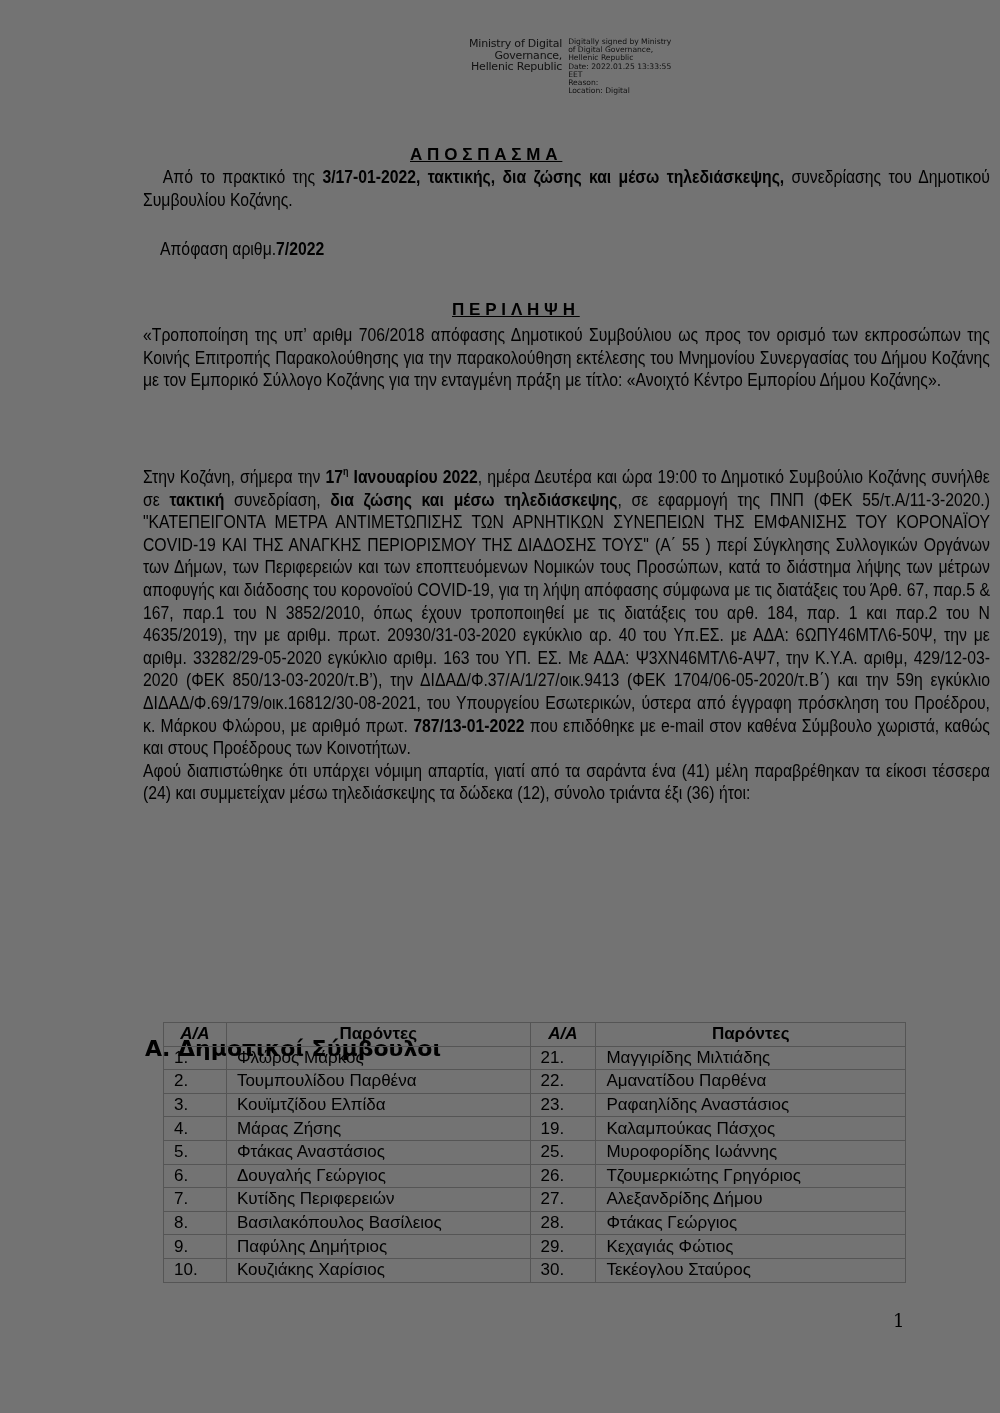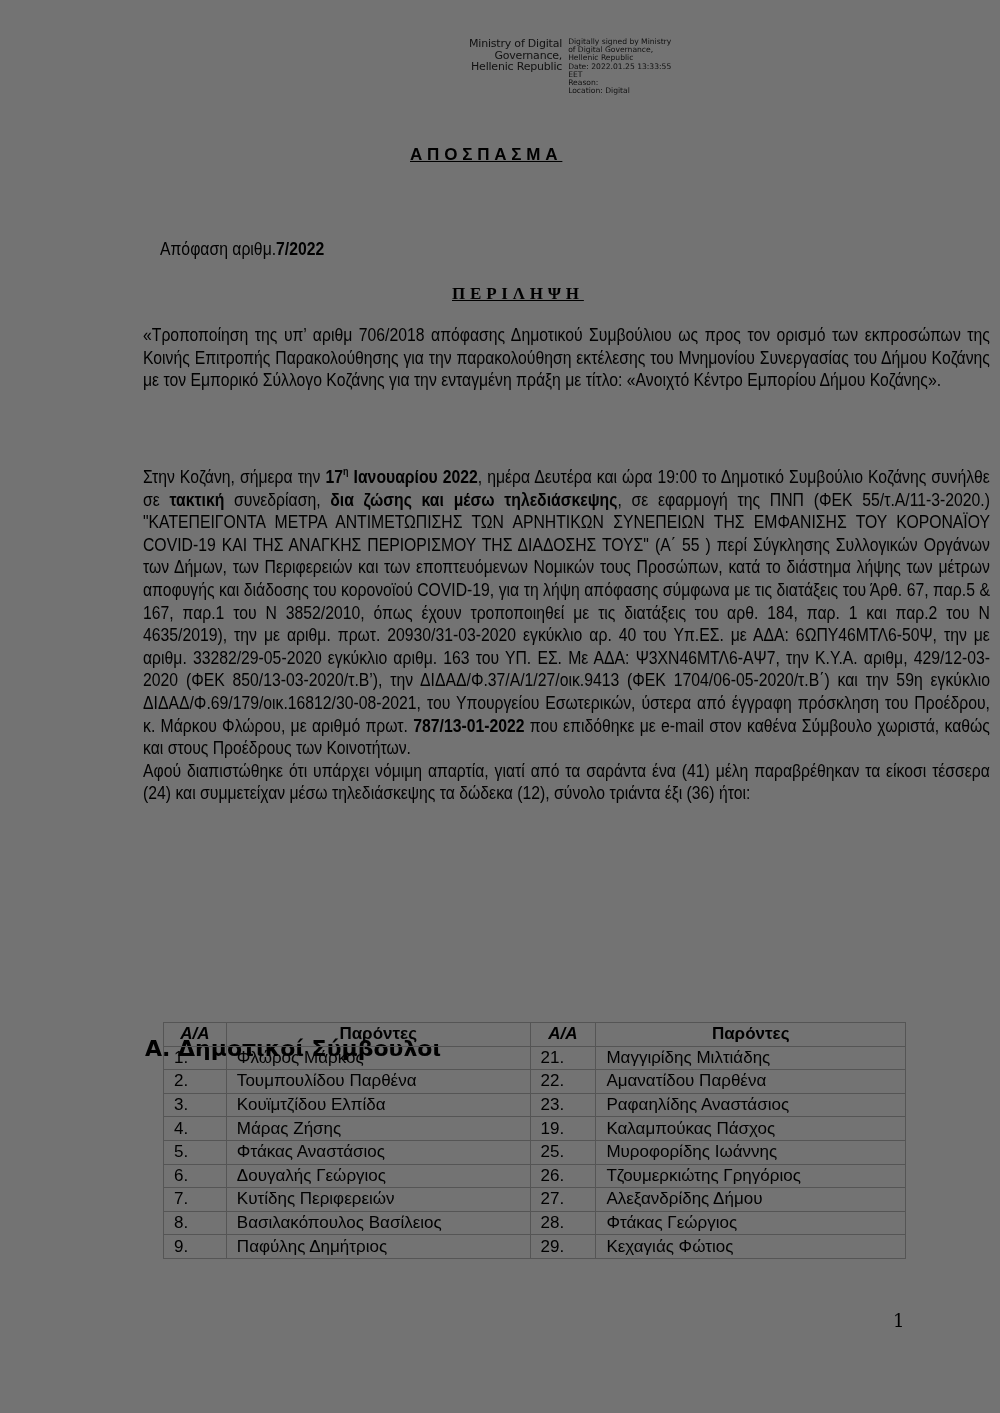--- a/index.html
+++ b/index.html
@@ -7,21 +7,21 @@
   .page { position: absolute; left: 0; top: 0; width: 1000px; height: 1413px; background: #737373; }
 
   .sig { position: absolute; left: 469px; top: 38px; display: flex; gap: 6px; }
   .sig-left { font-family: "DejaVu Sans", sans-serif; font-size: 11px; line-height: 11.5px; text-align: right; color: #111; letter-spacing: -0.2px; }
   .sig-right { font-family: "DejaVu Sans", sans-serif; font-size: 7.6px; line-height: 8.2px; color: #111; }
 
   .body-text { font-family: "Liberation Sans", sans-serif; font-size: 17.5px; line-height: 22.6px; transform: scaleX(0.9); transform-origin: left top; }
   .block { position: absolute; left: 143px; width: 847px; text-align: justify; }
   .title { position: absolute; font-family: "Liberation Sans", sans-serif; font-weight: bold; font-size: 17px; text-decoration: underline; letter-spacing: 4.8px; }
   .t1 { left: 410px; top: 121px; margin-top: 24px; }
-  .t2 { left: 452px; top: 284px; font-family: Liberation Serif, serif; }
+  .t2 { left: 452px; top: 300px; }
 
   .p1 { top: 166px; }
   .p2 { top: 238px; left: 160px; }
   .p3 { top: 324px; }
   .p4 { top: 466px; }
   b { font-weight: bold; }
   sup { font-size: 10px; vertical-align: 8px; line-height: 0; }
 
   .section { position: absolute; left: 145px; top: 1036px; font-family: "DejaVu Sans", sans-serif; font-weight: bold; font-size: 22px; }
 
@@ -50,20 +50,25 @@
       <div>Hellenic Republic</div>
       <div>Date: 2022.01.25 13:33:55</div>
       <div>EET</div>
       <div>Reason:</div>
       <div>Location: Digital</div>
     </div>
   </div>
 
   <div class="title t1">ΑΠΟΣΠΑΣΜΑ</div>
 
+  <div class="block p1">
+    <div class="body-text" style="width:941px; text-indent:22px;">
+      <span>Από το πρακτικό της </span><b>3/17-01-2022, τακτικής, δια ζώσης και μέσω τηλεδιάσκεψης,</b><span> συνεδρίασης του Δημοτικού Συμβουλίου Κοζάνης.</span>
+    </div>
+  </div>
 
   <div class="block p2">
     <div class="body-text">
       <span>Απόφαση αριθμ.</span><b>7/2022</b>
     </div>
   </div>
 
   <div class="title t2">ΠΕΡΙΛΗΨΗ</div>
 
   <div class="block p3">
@@ -142,17 +147,23 @@
           <td>Βασιλακόπουλος Βασίλειος</td>
           <td>28.</td>
           <td>Φτάκας Γεώργιος</td>
         </tr>
         <tr>
           <td>9.</td>
           <td>Παφύλης Δημήτριος</td>
           <td>29.</td>
           <td>Κεχαγιάς Φώτιος</td>
         </tr>
+        <tr>
+          <td>10.</td>
+          <td>Κουζιάκης Χαρίσιος</td>
+          <td>30.</td>
+          <td>Τεκέογλου Σταύρος</td>
+        </tr>
       </tbody>
   </table>
 
   <div class="page-number">1</div>
 </div>
 
 </body></html>

